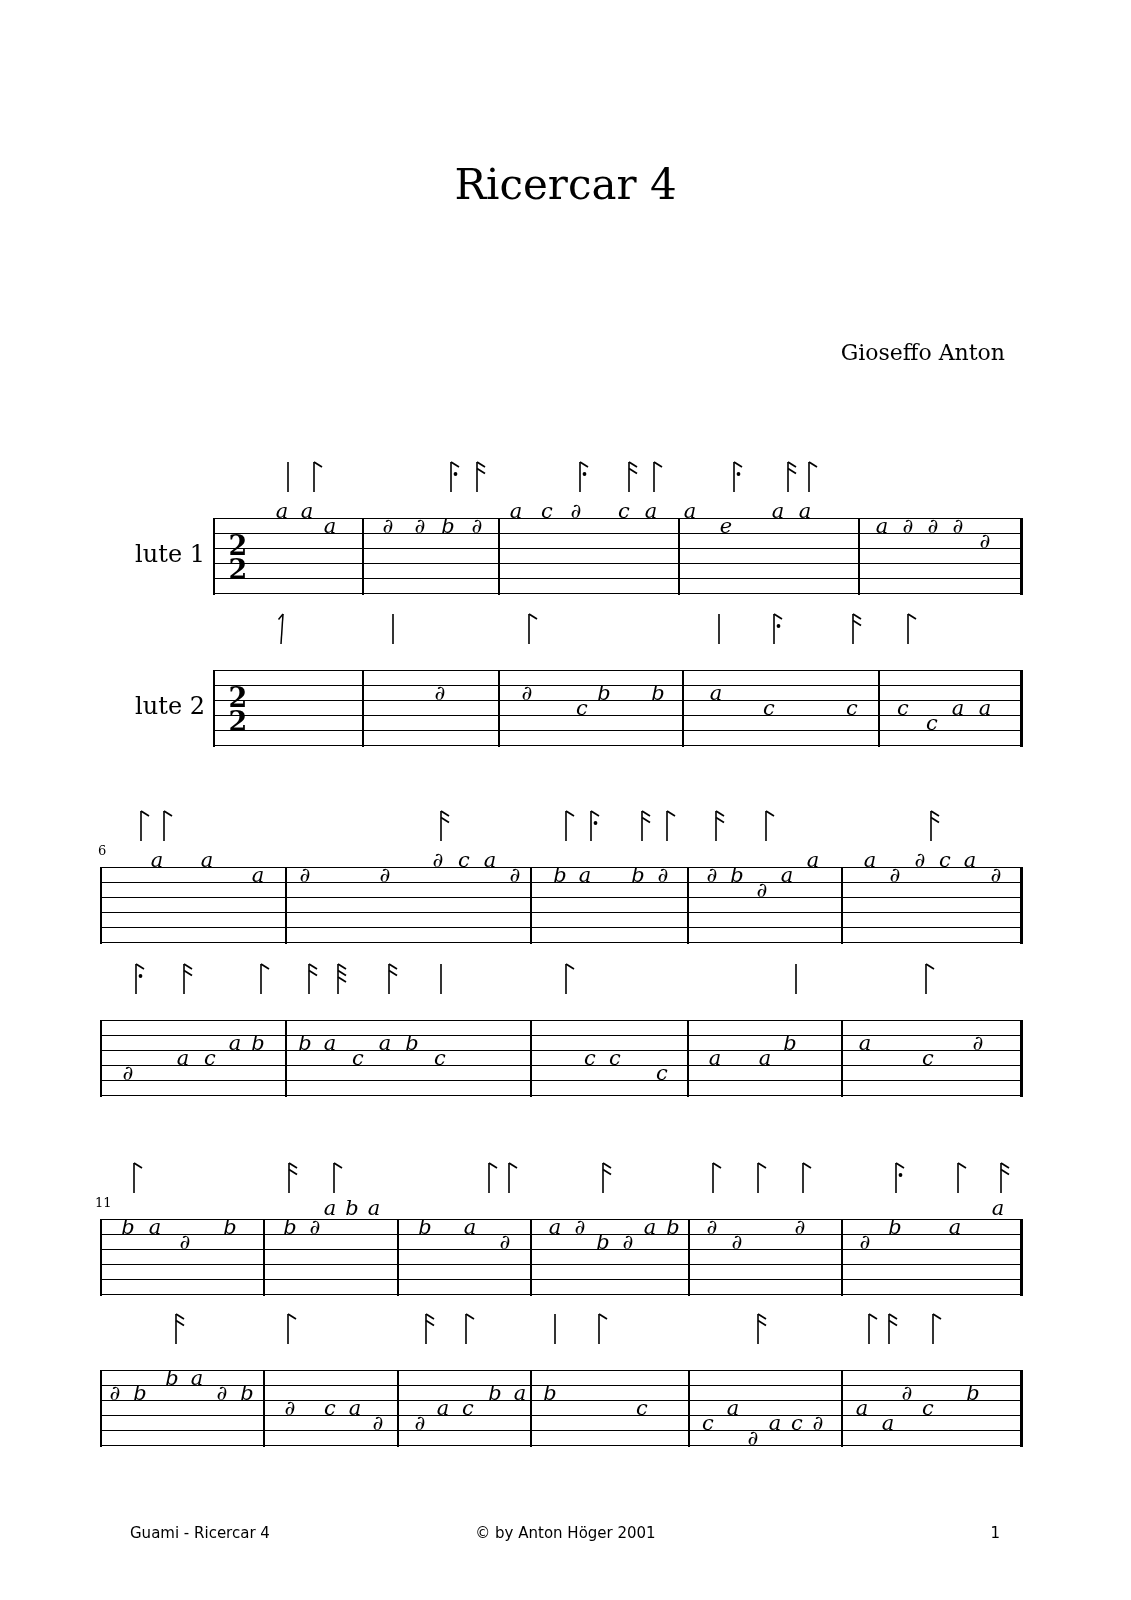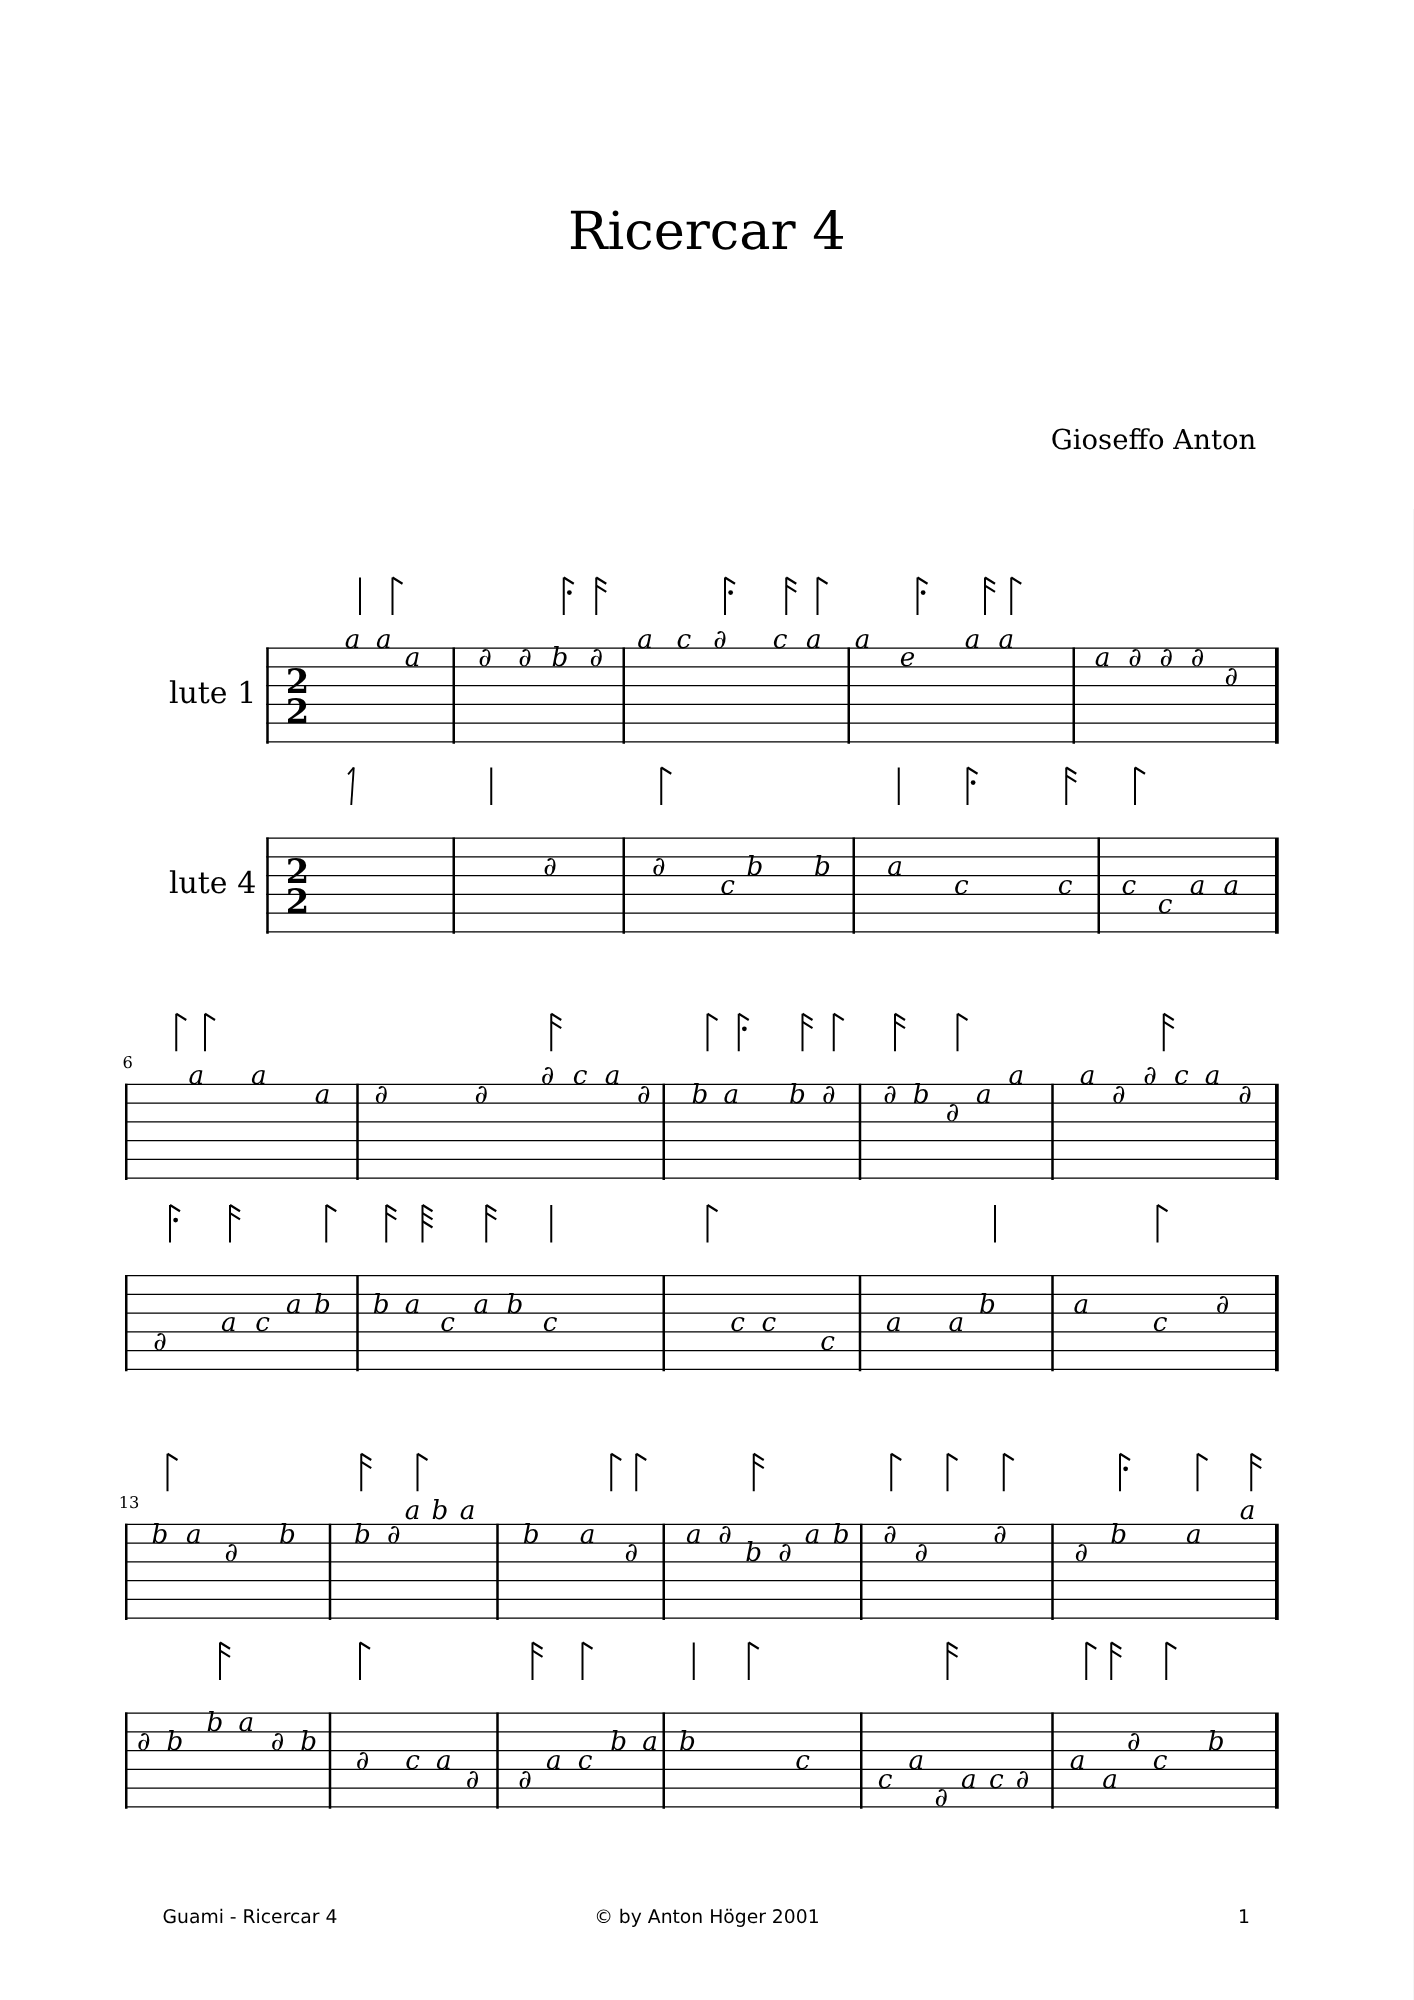--- a/index.html
+++ b/index.html
@@ -118,21 +118,21 @@
       <div class="staff-line" style="left:213px;top:700px;width:807px"></div>
       <div class="staff-line" style="left:213px;top:715px;width:807px"></div>
       <div class="staff-line" style="left:213px;top:730px;width:807px"></div>
       <div class="staff-line" style="left:213px;top:745px;width:807px"></div>
       <div class="barline" style="left:213px;top:670px;height:76.5px"></div>
       <div class="barline" style="left:362px;top:670px;height:76.5px"></div>
       <div class="barline" style="left:498px;top:670px;height:76.5px"></div>
       <div class="barline" style="left:682px;top:670px;height:76.5px"></div>
       <div class="barline" style="left:878px;top:670px;height:76.5px"></div>
       <div class="barline final" style="left:1020px;top:670px;height:76.5px"></div>
-      <div class="staff-label" style="left:93px;top:693px">lute 4</div>
+      <div class="staff-label" style="left:93px;top:693px">lute 2</div>
       <div class="tsig" style="left:221px;top:686px">2</div>
       <div class="tsig" style="left:221px;top:710px">2</div>
       <span class="tl" style="left:440px;top:683px">∂</span>
       <span class="tl" style="left:527px;top:683px">∂</span>
       <span class="tl" style="left:582px;top:698px">c</span>
       <span class="tl" style="left:604px;top:683px">b</span>
       <span class="tl" style="left:658px;top:683px">b</span>
       <span class="tl" style="left:716px;top:683px">a</span>
       <span class="tl" style="left:769px;top:698px">c</span>
       <span class="tl" style="left:852px;top:698px">c</span>
@@ -332,21 +332,21 @@
       <div class="staff-line" style="left:100px;top:1264px;width:920px"></div>
       <div class="staff-line" style="left:100px;top:1279px;width:920px"></div>
       <div class="staff-line" style="left:100px;top:1294px;width:920px"></div>
       <div class="barline" style="left:100px;top:1219px;height:76.5px"></div>
       <div class="barline" style="left:263px;top:1219px;height:76.5px"></div>
       <div class="barline" style="left:397px;top:1219px;height:76.5px"></div>
       <div class="barline" style="left:530px;top:1219px;height:76.5px"></div>
       <div class="barline" style="left:688px;top:1219px;height:76.5px"></div>
       <div class="barline" style="left:841px;top:1219px;height:76.5px"></div>
       <div class="barline final" style="left:1020px;top:1219px;height:76.5px"></div>
-      <div class="mnum" style="left:95px;top:1196px">13</div>
+      <div class="mnum" style="left:95px;top:1196px">11</div>
       <span class="tl" style="left:128px;top:1217px">b</span>
       <span class="tl" style="left:155px;top:1217px">a</span>
       <span class="tl" style="left:185px;top:1232px">∂</span>
       <span class="tl" style="left:230px;top:1217px">b</span>
       <span class="tl" style="left:290px;top:1217px">b</span>
       <span class="tl" style="left:315px;top:1217px">∂</span>
       <span class="tl" style="left:330px;top:1198px">a</span>
       <span class="tl" style="left:352px;top:1198px">b</span>
       <span class="tl" style="left:374px;top:1198px">a</span>
       <span class="tl" style="left:425px;top:1217px">b</span>

